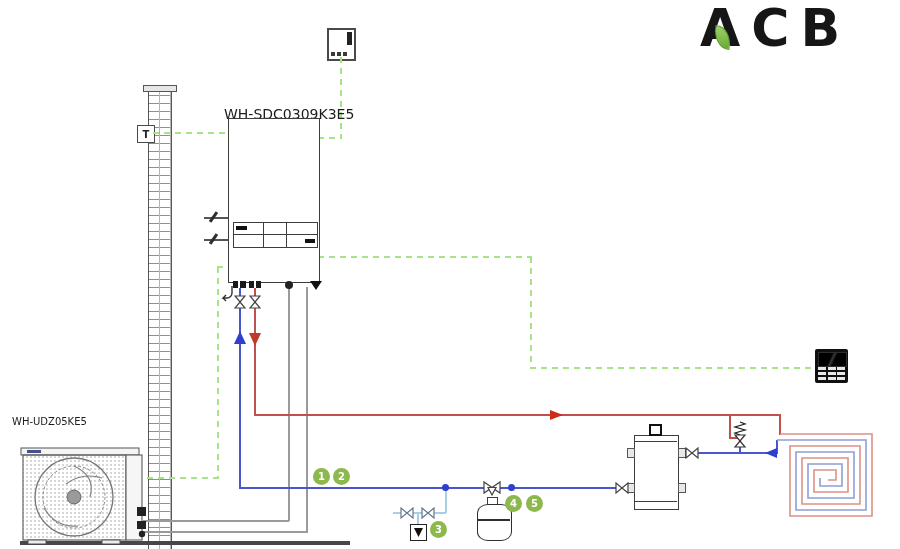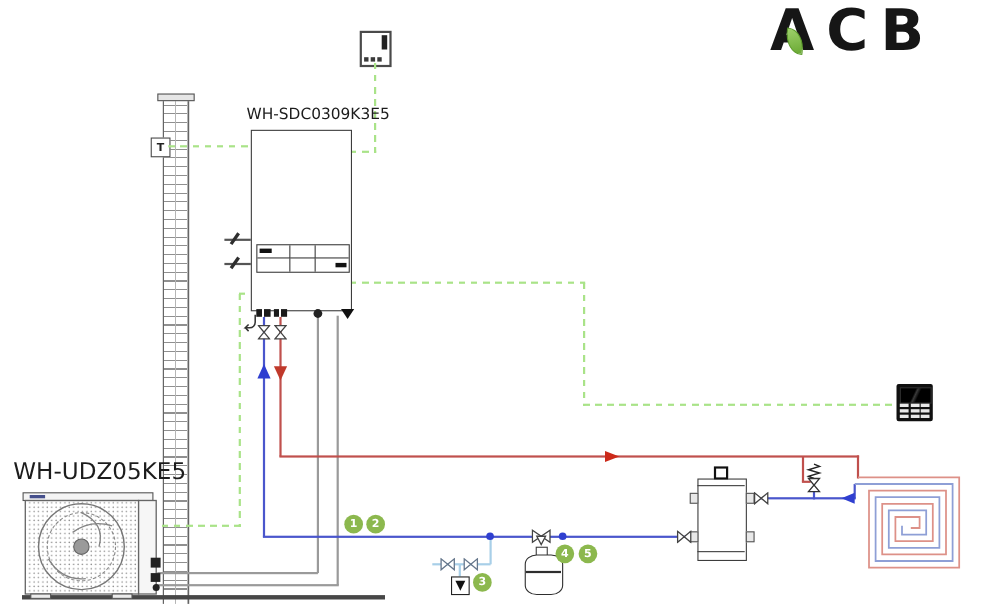--- a/index.html
+++ b/index.html
@@ -123,21 +123,21 @@
 
   <div class="v hot" style="left:779px;top:414px;height:21px"></div>
 
   <div class="v fill" style="left:445px;top:488px;height:25px"></div>
   <div class="h fill" style="left:393px;top:512px;width:53px"></div>
   <div class="v fill" style="left:417px;top:513px;height:12px"></div>
 
   <div class="dot" style="left:442px;top:484px"></div>
   <div class="dot" style="left:508px;top:484px"></div>
 
-  <div class="lbl" style="left:12px;top:416px;font-size:21px">WH-UDZ05KE5</div>
+  <div class="lbl" style="left:12px;top:416px;font-size:10px">WH-UDZ05KE5</div>
   <svg class="abs" style="left:18px;top:444px" width="128" height="100" viewBox="0 0 128 100">
     <defs>
       <pattern id="dots" width="4" height="4" patternUnits="userSpaceOnUse">
           <circle cx="1" cy="1" r="0.7" fill="#8d8d8d"></circle>
         </pattern>
     </defs>
     <rect x="3" y="4" width="118" height="7" fill="#f4f4f4" stroke="#555" stroke-width="1"></rect>
     <rect x="9" y="6" width="14" height="3" fill="#46508c"></rect>
     <rect x="5" y="11" width="103" height="85" fill="url(#dots)" stroke="#666" stroke-width="1.2"></rect>
     <circle cx="56" cy="53" r="39" fill="none" stroke="#777" stroke-width="1.3"></circle>
@@ -147,21 +147,21 @@
     <path d="M26 64 Q38 84 60 82" fill="none" stroke="#848484" stroke-width="1.2"></path>
     <path d="M84 34 Q64 28 48 40" fill="none" stroke="#848484" stroke-width="1.2"></path>
     <rect x="108" y="11" width="16" height="85" fill="#f6f6f6" stroke="#666" stroke-width="1.2"></rect>
     <rect x="119" y="63" width="10" height="9" fill="#222"></rect>
     <rect x="119" y="77" width="9" height="8" fill="#222"></rect>
     <circle cx="124" cy="90" r="3.2" fill="#222"></circle>
     <rect x="10" y="96" width="18" height="4" fill="#ececec" stroke="#555"></rect>
     <rect x="84" y="96" width="18" height="4" fill="#ececec" stroke="#555"></rect>
   </svg>
 
-  <div class="lbl" style="left:224px;top:96px;font-size:14px">WH-SDC0309K3E5</div>
+  <div class="lbl" style="left:224px;top:106px;font-size:14px">WH-SDC0309K3E5</div>
   <div class="indoor"></div>
   <div class="in-grid">
     <div>
         <div class="mark1"></div>
       </div>
     <div></div>
     <div></div>
     <div></div>
     <div></div>
     <div>

